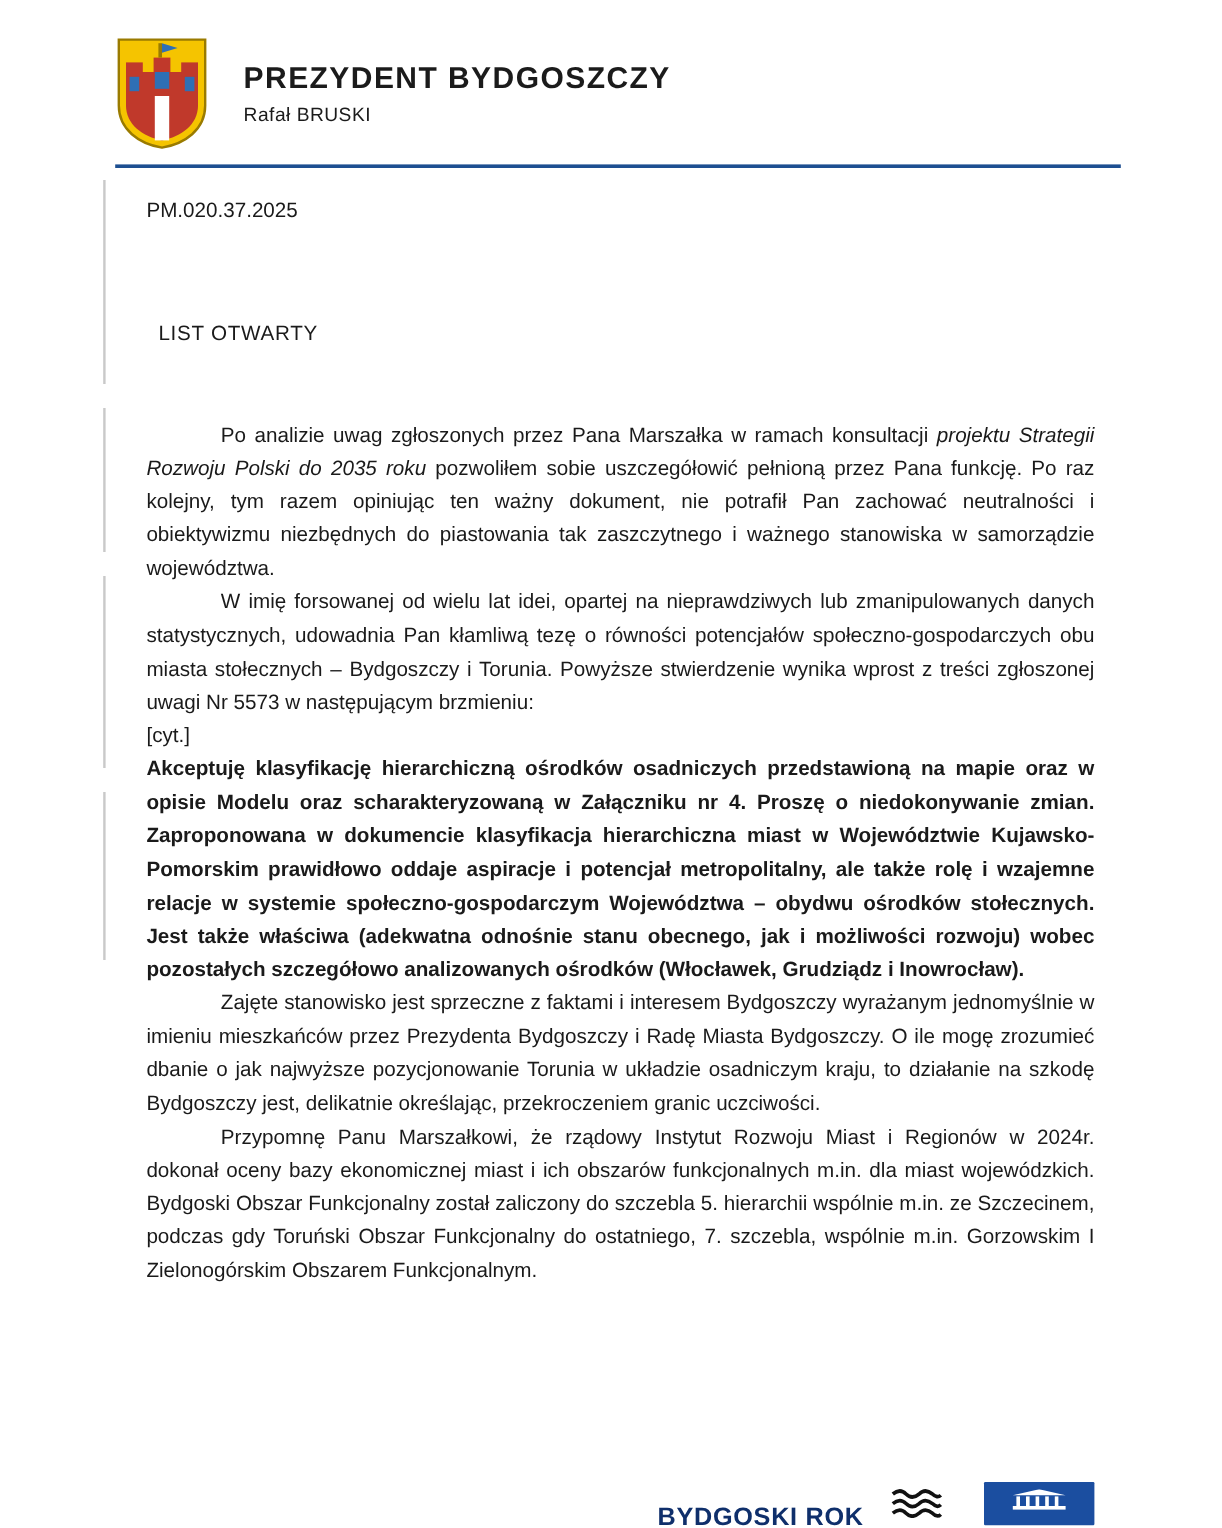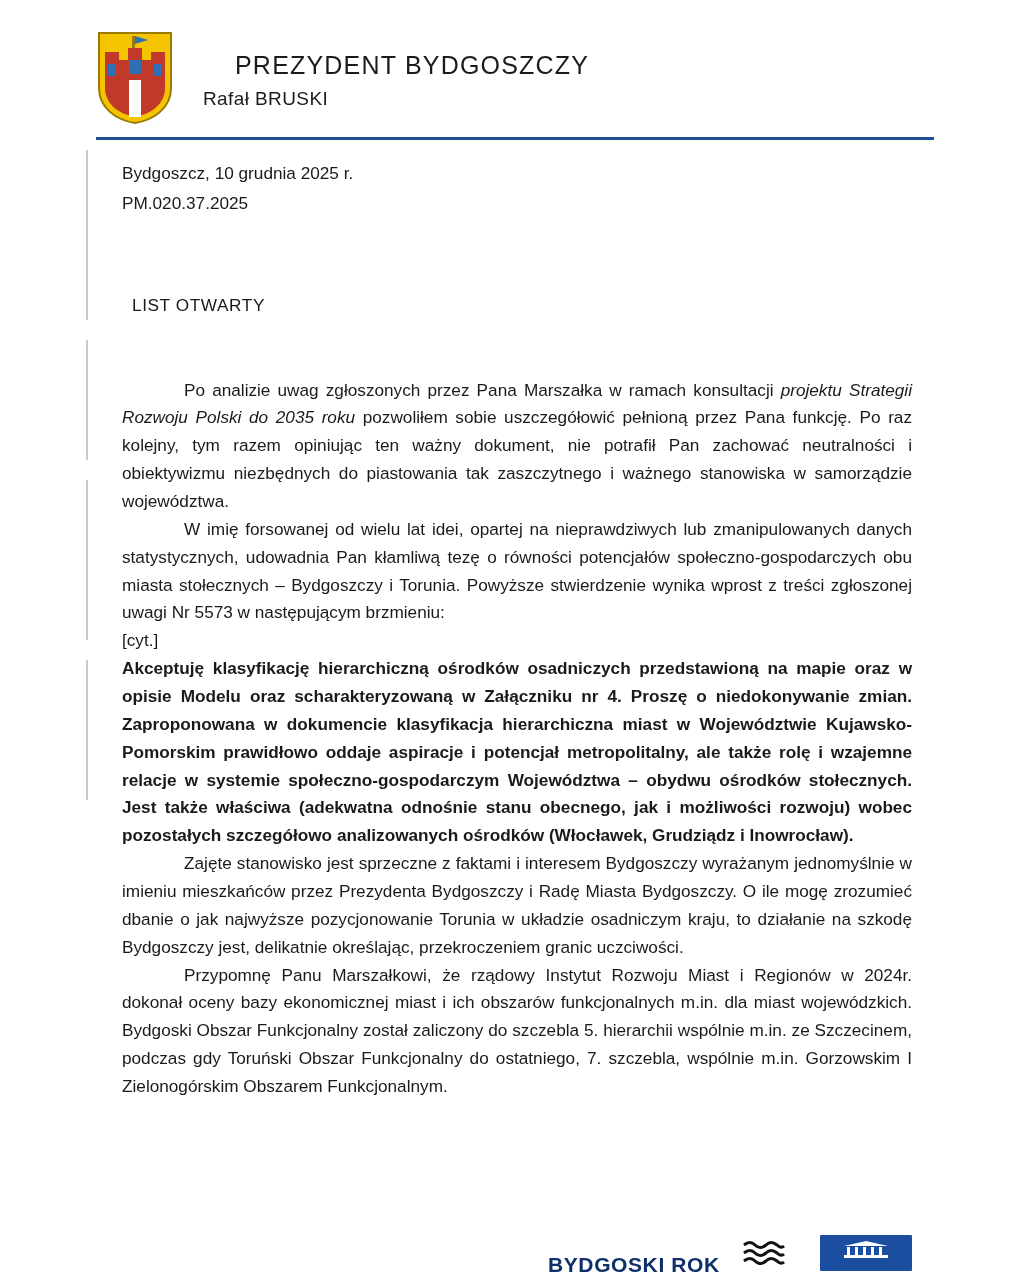--- a/index.html
+++ b/index.html
@@ -36,26 +36,25 @@
   .crest svg { display: block; }
   .header-text {
     position: absolute;
     left: 203px;
     top: 52px;
   }
   .header-title {
     font-size: 25px;
     letter-spacing: 1.2px;
     color: #1b1b1b;
-    font-weight: 400;
+    font-weight: 700;
     line-height: 1.1;
-    margin-left: 32px;
   }
   .header-sub {
-    font-size: 19px;
+    font-size: 16px;
     color: #1b1b1b;
     margin-top: 8px;
     letter-spacing: 0.4px;
   }
   .rule {
     position: absolute;
     left: 96px;
     top: 137px;
     width: 838px;
     height: 3px;
@@ -191,21 +190,20 @@
     </div>
     <div class="header-text">
       <div class="header-title">PREZYDENT BYDGOSZCZY</div>
       <div class="header-sub">Rafał BRUSKI</div>
     </div>
     <div class="rule"></div>
   </div>
 
   <div class="body">
 
-    <p class="meta-line">Bydgoszcz, 10 grudnia 2025 r.</p>
     <p class="meta-line second">PM.020.37.2025</p>
 
 
     <div class="doc-kind">LIST OTWARTY</div>
 
 
     <p class="para first">
       <span>Po analizie uwag zgłoszonych przez Pana Marszałka w ramach konsultacji </span><em>projektu Strategii Rozwoju Polski do 2035 roku</em><span> pozwoliłem sobie uszczegółowić pełnioną przez Pana funkcję. Po raz kolejny, tym razem opiniując ten ważny dokument, nie potrafił Pan zachować neutralności i obiektywizmu niezbędnych do piastowania tak zaszczytnego i ważnego stanowiska w samorządzie województwa.</span>
     </p>
 

